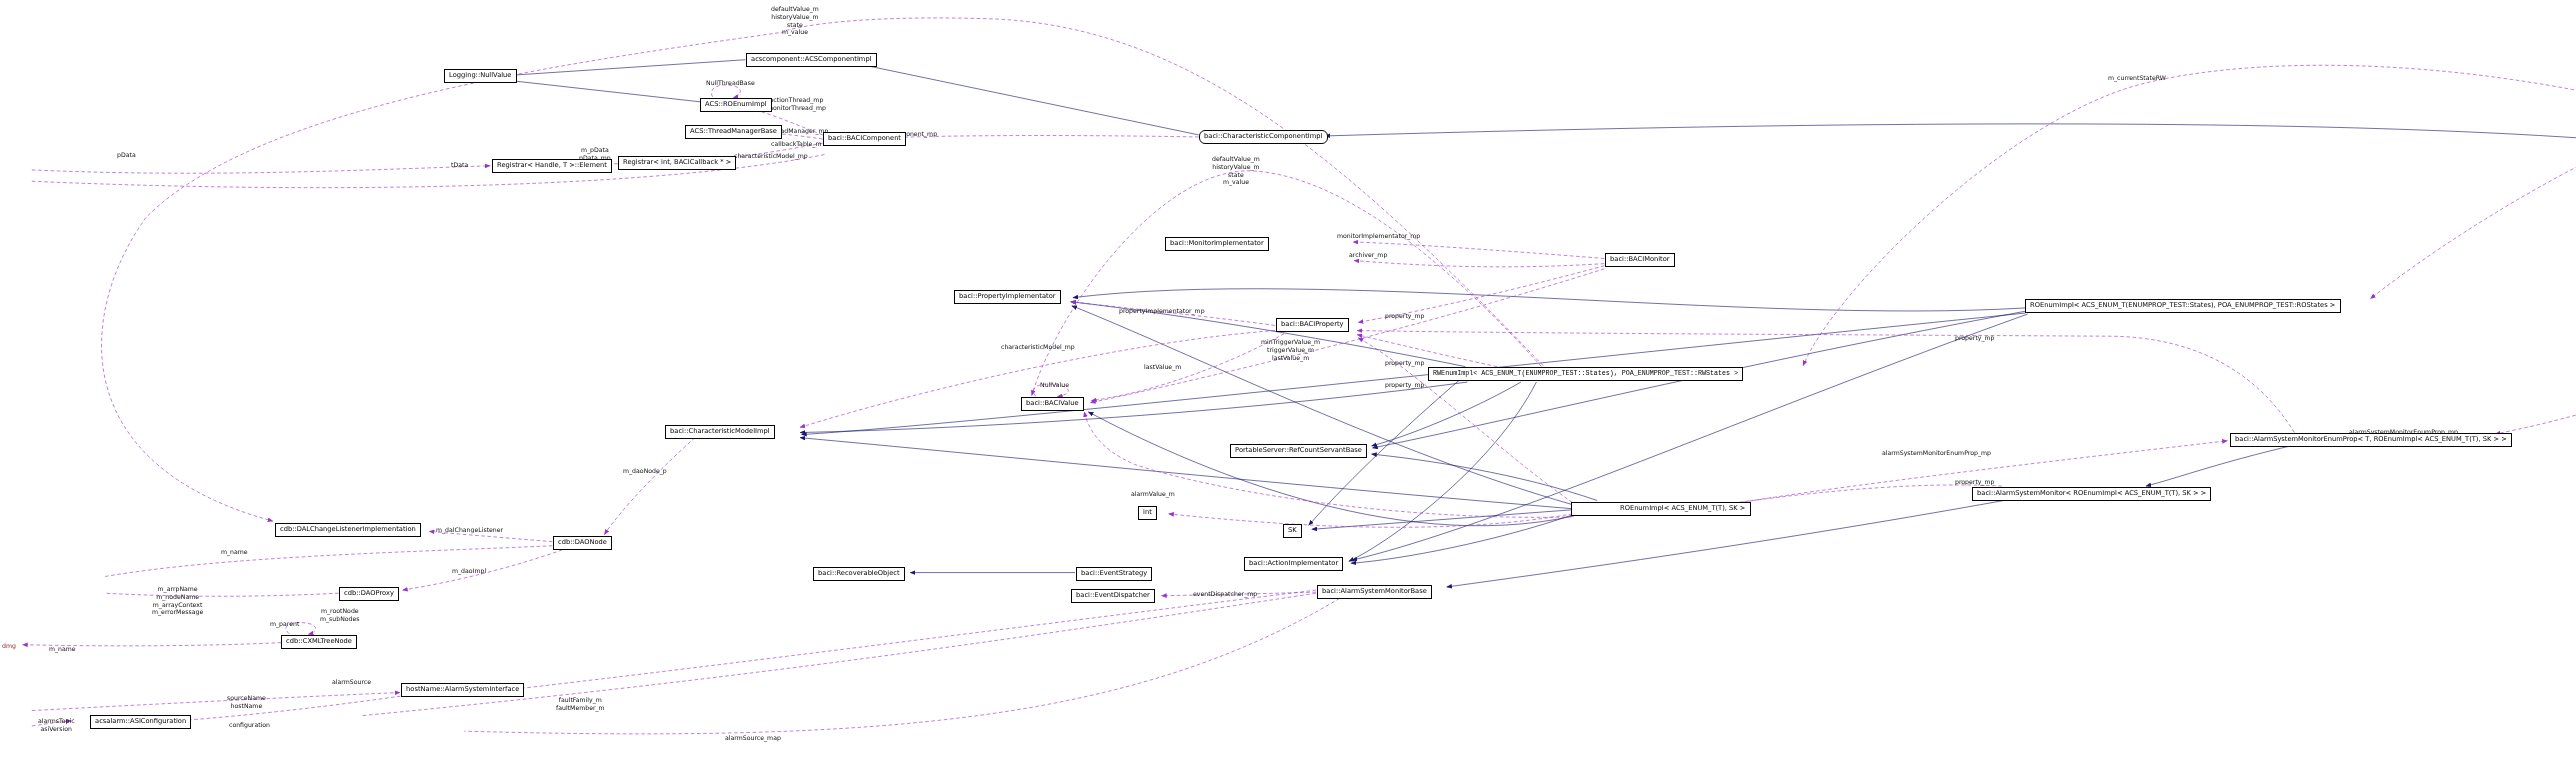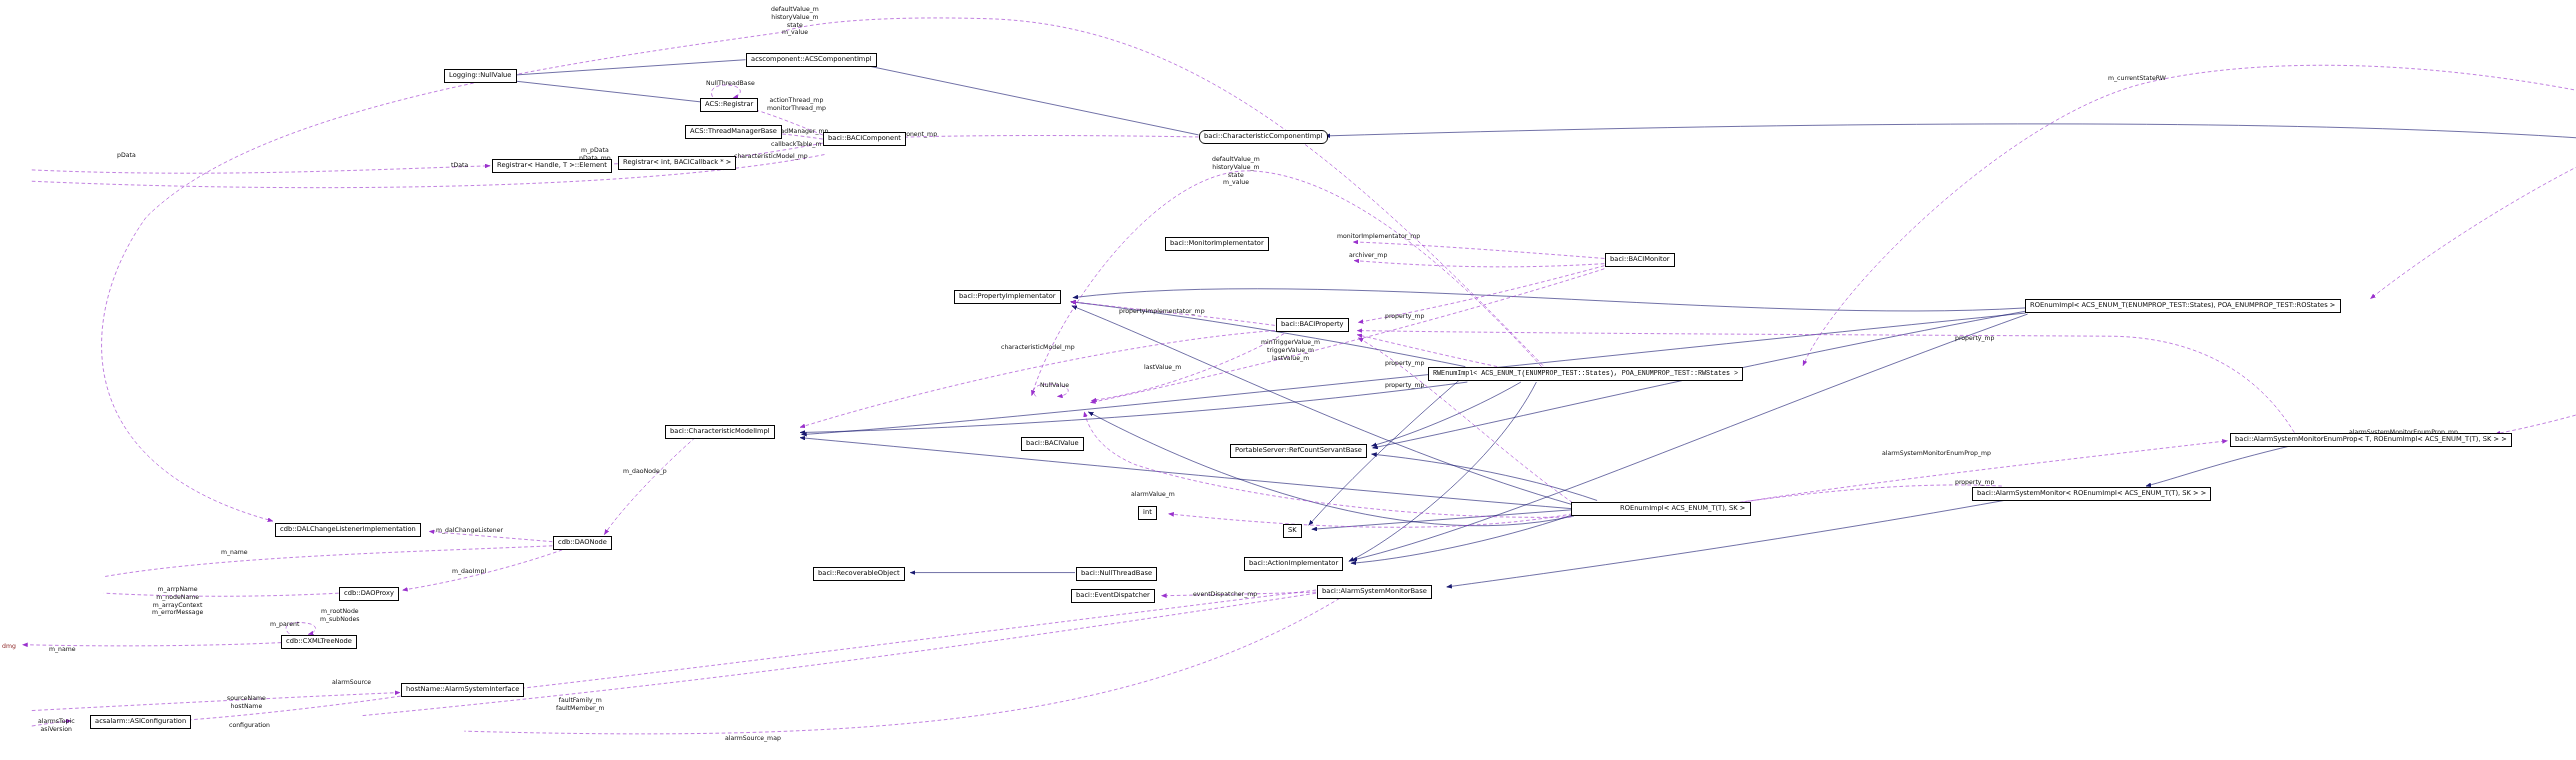--- a/index.html
+++ b/index.html
@@ -92,44 +92,44 @@
     <path class="dashed-edge" marker-end="url(#ap)" d="M3050,1004 C2700,1012 2352,952 2202,902 C2132,872 2112,832 2104,800"></path>
     <path class="dashed-edge" d="M2995,710 C2602,302 2302,42 1902,36 C1752,32 1602,38 1522,60"></path>
     <path class="dashed-edge" marker-end="url(#ap)" d="M1522,62 C1100,122 502,202 282,422 C152,602 122,902 528,1012"></path>
     <path class="dashed-edge" marker-end="url(#ap)" d="M2992,712 C2802,502 2602,342 2432,332 C2252,322 2052,602 2002,768"></path>
     <path class="dashed-edge" marker-end="url(#ap)" d="M3052,998 C2802,1042 2502,1022 2268,998"></path>
   </svg>
 
   <div id="nodes-layer">
       <div class="node" style="left: 444px; top: 69px;">Logging::NullValue</div>
       <div class="node" style="left: 746px; top: 53px;">acscomponent::ACSComponentImpl</div>
-      <div class="node" style="left: 700px; top: 98px;">ACS::Registrar</div>
+      <div class="node" style="left: 700px; top: 98px;">ACS::ROEnumImpl</div>
       <div class="node" style="left: 685px; top: 125px;">ACS::ThreadManagerBase</div>
       <div class="node" style="left: 823px; top: 132px; text-align: center;">baci::BACIComponent</div>
       <div class="node" style="left: 1199px; top: 130px; border-radius: 6px;">baci::CharacteristicComponentImpl</div>
       <div class="node" style="left: 492px; top: 159px;">Registrar&lt; Handle, T &gt;::Element</div>
       <div class="node" style="left: 618px; top: 156px;">Registrar&lt; int, BACICallback * &gt;</div>
       <div class="node" style="left: 1165px; top: 237px;">baci::MonitorImplementator</div>
       <div class="node" style="left: 1605px; top: 253px;">baci::BACIMonitor</div>
       <div class="node" style="left: 954px; top: 290px;">baci::PropertyImplementator</div>
       <div class="node" style="left: 1276px; top: 318px;">baci::BACIProperty</div>
       <div class="node" style="left: 1428px; top: 367px; font-family: Liberation Mono, monospace;">RWEnumImpl&lt; ACS_ENUM_T(ENUMPROP_TEST::States), POA_ENUMPROP_TEST::RWStates &gt;</div>
       <div class="node" style="left: 2025px; top: 299px;">ROEnumImpl&lt; ACS_ENUM_T(ENUMPROP_TEST::States), POA_ENUMPROP_TEST::ROStates &gt;</div>
-      <div class="node" style="left: 1021px; top: 397px; margin-top: 40px;">baci::BACIValue</div>
+      <div class="node" style="left: 1021px; top: 397px;">baci::BACIValue</div>
       <div class="node" style="left: 665px; top: 425px;">baci::CharacteristicModelImpl</div>
       <div class="node" style="left: 1230px; top: 444px;">PortableServer::RefCountServantBase</div>
       <div class="node" style="left: 1571px; top: 502px; padding-left: 48px;">ROEnumImpl&lt; ACS_ENUM_T(T), SK &gt;</div>
       <div class="node" style="left: 1283px; top: 524px;">SK</div>
       <div class="node" style="left: 1138px; top: 506px;">int</div>
       <div class="node" style="left: 1244px; top: 557px;">baci::ActionImplementator</div>
       <div class="node" style="left: 2230px; top: 433px;">baci::AlarmSystemMonitorEnumProp&lt; T, ROEnumImpl&lt; ACS_ENUM_T(T), SK &gt; &gt;</div>
       <div class="node" style="left: 1972px; top: 487px;">baci::AlarmSystemMonitor&lt; ROEnumImpl&lt; ACS_ENUM_T(T), SK &gt; &gt;</div>
       <div class="node" style="left: 1317px; top: 585px;">baci::AlarmSystemMonitorBase</div>
       <div class="node" style="left: 813px; top: 567px;">baci::RecoverableObject</div>
-      <div class="node" style="left: 1076px; top: 567px;">baci::NullThreadBase</div>
+      <div class="node" style="left: 1076px; top: 567px;">baci::EventStrategy</div>
       <div class="node" style="left: 1071px; top: 589px;">baci::EventDispatcher</div>
       <div class="node" style="left: 275px; top: 523px;">cdb::DALChangeListenerImplementation</div>
       <div class="node" style="left: 553px; top: 536px;">cdb::DAONode</div>
       <div class="node" style="left: 339px; top: 587px;">cdb::DAOProxy</div>
       <div class="node" style="left: 281px; top: 635px;">cdb::CXMLTreeNode</div>
       <div class="node" style="left: 401px; top: 683px;">hostName::AlarmSystemInterface</div>
       <div class="node" style="left: 71px; top: 715px; margin-left: 19px;">acsalarm::ASIConfiguration</div>
     </div>
   <div id="labels-layer">
       <div class="edge-label" style="left: 771px; top: 5.2px;">defaultValue_m

